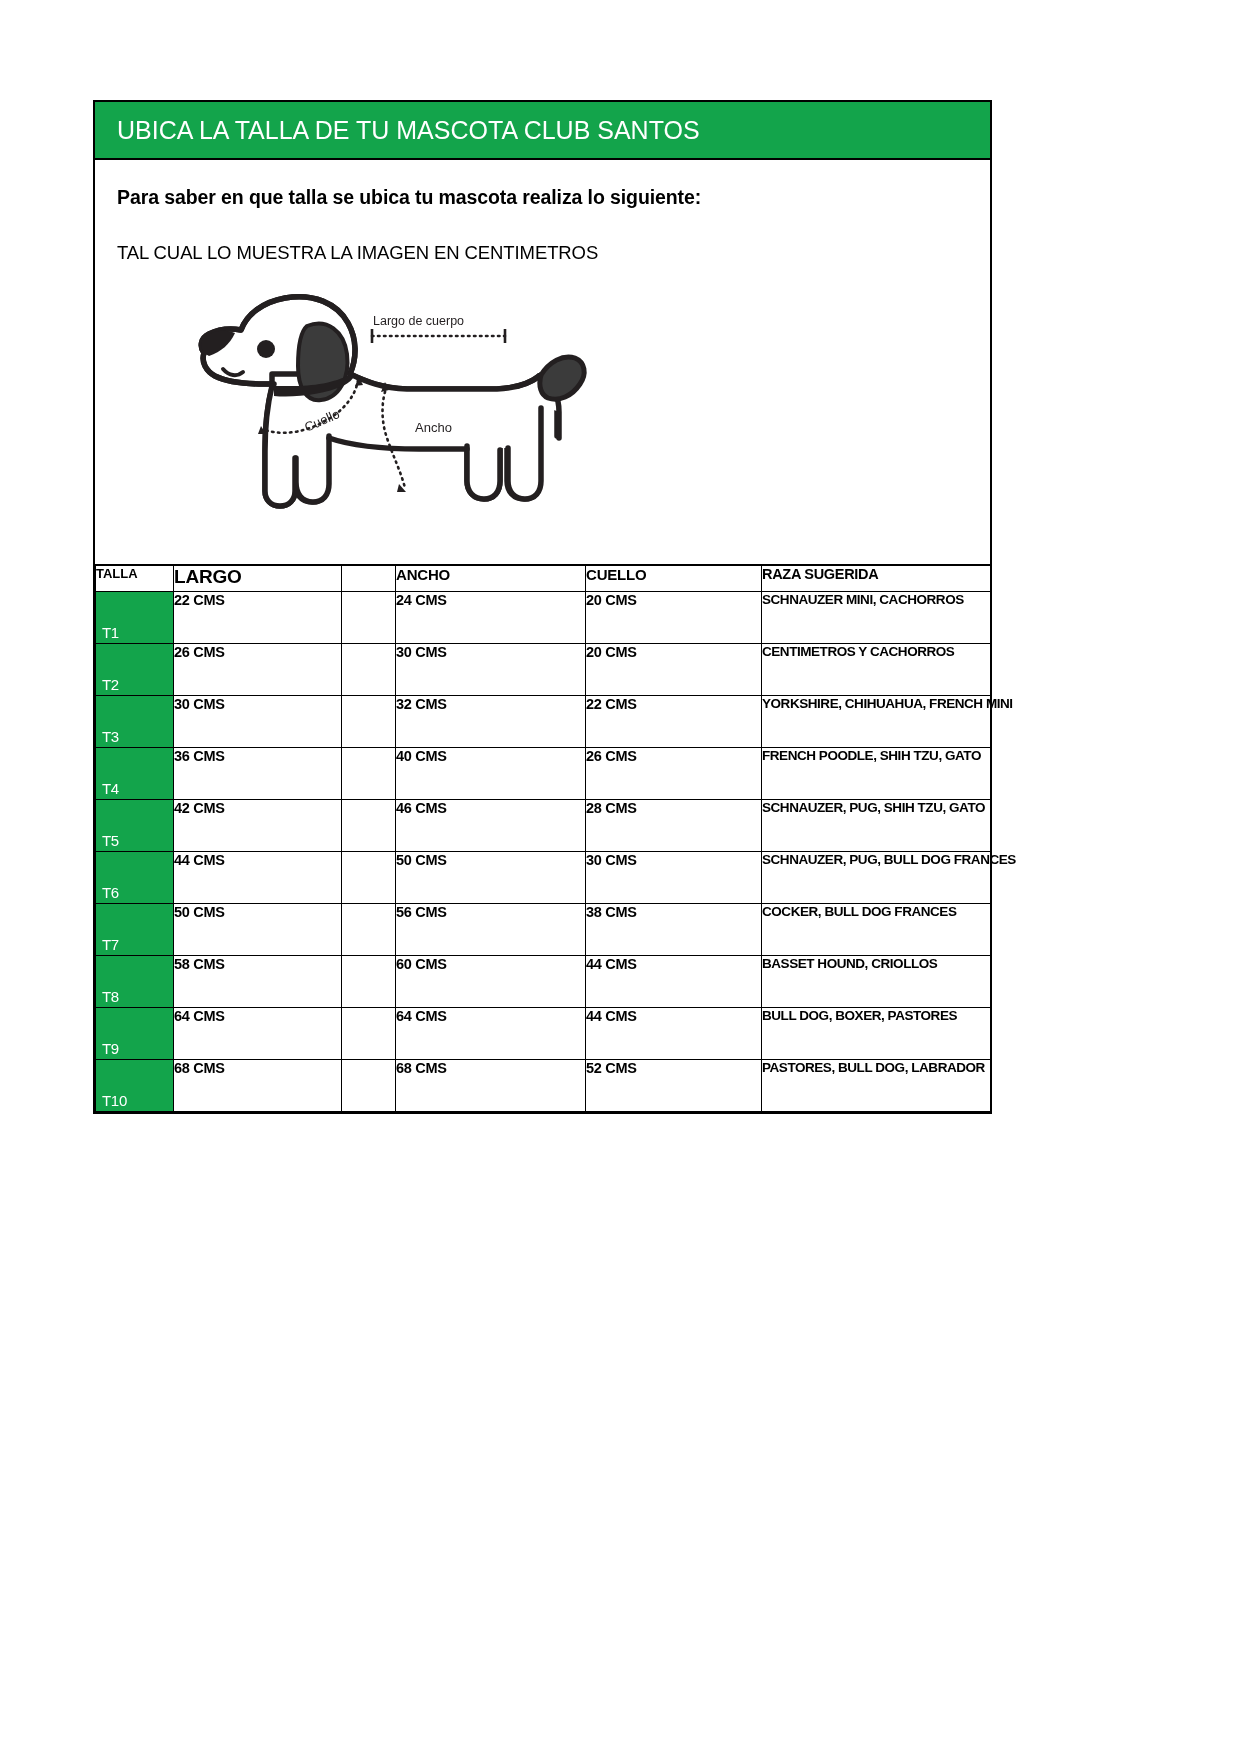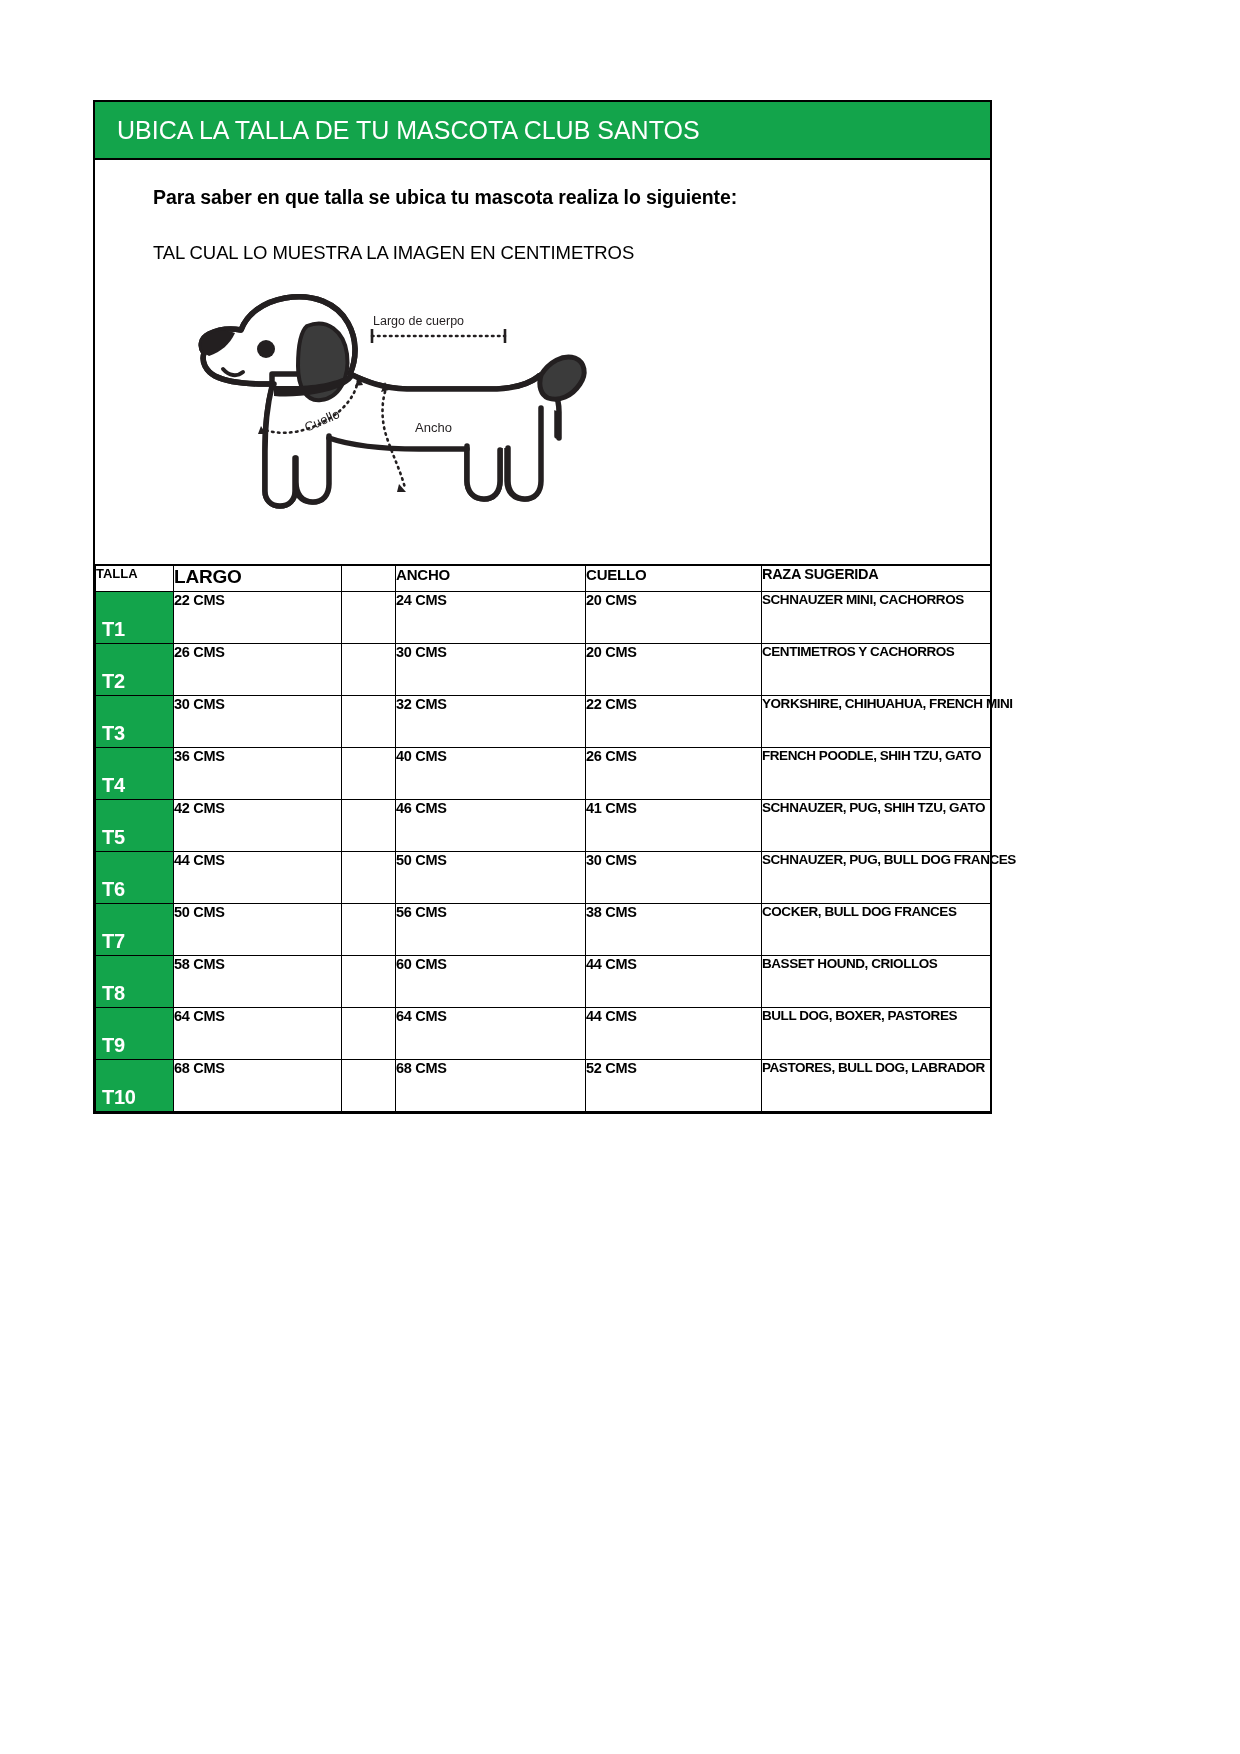--- a/index.html
+++ b/index.html
@@ -50,21 +50,20 @@
     font-weight: 400;
     letter-spacing: 0px;
     white-space: nowrap;
     font-family: "Liberation Sans", sans-serif;
   }
 
   
   .intro {
     padding: 26px 22px 0 22px;
     box-sizing: border-box;
-    margin-left: 36px;
   }
   .intro-heading {
     font-size: 19.5px;
     font-weight: bold;
     color: #000;
     margin: 0 0 30px 0;
     letter-spacing: -0.1px;
   }
   .intro-line {
     font-size: 18.5px;
@@ -126,22 +125,22 @@
   td.cell-talla {
     background: #13A44B;
     position: relative;
     height: 52px;
   }
   .talla-label {
     position: absolute;
     left: 6px;
     bottom: 2px;
     color: #ffffff;
-    font-size: 20px;
-    font-weight: bold;
+    font-size: 15px;
+    font-weight: normal;
     letter-spacing: -0.3px;
     margin-top: 8px;
   }
   td.cell-val {
     font-size: 14.5px;
     font-weight: bold;
     color: #000;
     padding: 3px 0 0 5px;
     letter-spacing: -0.3px;
   }
@@ -327,21 +326,21 @@
             <td class="cell-val cell-cuello">26 CMS</td>
             <td class="cell-raza">FRENCH POODLE, SHIH TZU, GATO</td>
           </tr>
           <tr>
             <td class="cell-talla">
               <span class="talla-label">T5</span>
             </td>
             <td class="cell-val">42 CMS</td>
             <td class="cell-spacer"></td>
             <td class="cell-val">46 CMS</td>
-            <td class="cell-val cell-cuello">41 CMS</td>
+            <td class="cell-val cell-cuello">28 CMS</td>
             <td class="cell-raza">SCHNAUZER, PUG, SHIH TZU, GATO</td>
           </tr>
           <tr>
             <td class="cell-talla">
               <span class="talla-label">T6</span>
             </td>
             <td class="cell-val">44 CMS</td>
             <td class="cell-spacer"></td>
             <td class="cell-val">50 CMS</td>
             <td class="cell-val cell-cuello">30 CMS</td>

